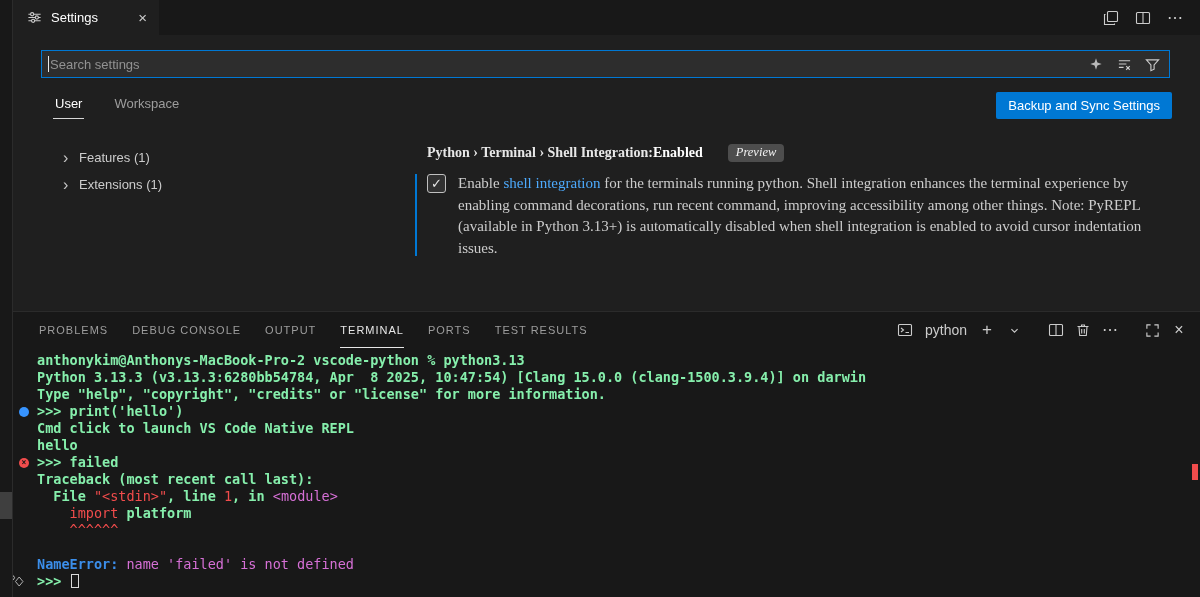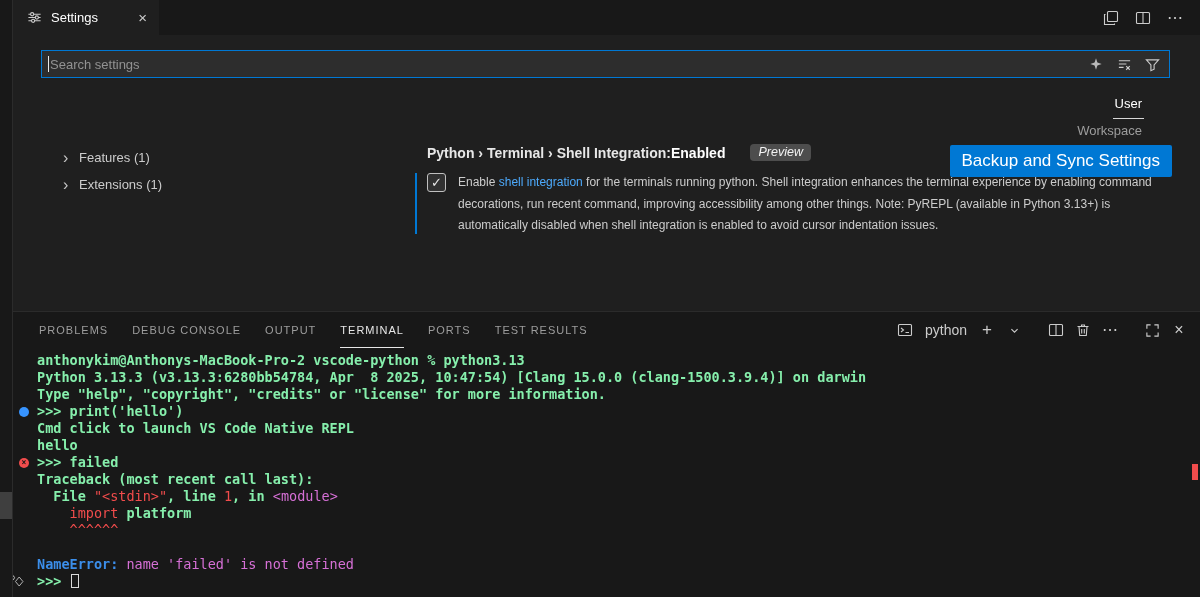--- a/index.html
+++ b/index.html
@@ -24,42 +24,42 @@
   
   .settings-editor { height:276px; background:#1f1f1f; flex:none; overflow:hidden; }
   .search-row { margin:15px 30px 0 28px; position:relative; }
   .search-box { width:100%; height:28px; background:#2d2d2d; border:1px solid #0078d4; display:flex; align-items:center; }
   .search-box input { flex:1; background:transparent; border:none; outline:none; color:#cccccc; font-size:13px;
                       font-family:"Liberation Sans",sans-serif; padding:0 8px; }
   .search-box input::placeholder { color:#929292; }
   .search-caret { position:absolute; left:7px; top:6px; width:1px; height:16px; background:#e8e8e8; }
   .search-icons { display:flex; align-items:center; gap:10px; padding-right:8px; }
 
-  .scope-row { display:flex; align-items:flex-end; margin:14px 28px 0 40px; height:32px;flex-direction:column; }
+  .scope-row { display:flex; align-items:flex-start; margin:14px 28px 0 40px; height:32px; }
   .scope-tab { font-size:13px; color:#9d9d9d; padding:4px 2px 7px; margin-right:28px; cursor:pointer; }
   .scope-tab.active { color:#ffffff; border-bottom:1px solid #d7d7d7; }
-  .backup-btn { margin-left:auto; background:#0078d4; color:#ffffff; font-size:17px; border:none;
+  .backup-btn { margin-left:auto; background:#0078d4; color:#ffffff; font-size:13px; border:none;
                 padding:6px 12px; border-radius:2px; cursor:pointer; font-family:"Liberation Sans",sans-serif; }
 
   .settings-body { display:flex; margin-top:20px; }
   .toc { width:352px; flex:none; padding-left:50px; }
   .toc-item { display:flex; align-items:center; height:27px; font-size:13px; color:#cccccc; cursor:pointer; }
   .toc-item .chev { width:16px; font-size:16px; color:#c5c5c5; line-height:14px; }
 
   .setting-detail { flex:1; padding-left:34px; padding-right:30px; }
-  .setting-item { position:relative; padding-left:28px; }
+  .setting-item { position:relative; padding-left:28px;font-family:Liberation Serif, serif; }
   .setting-title { font-size:14px; color:#e7e7e7; font-weight:600; display:flex; align-items:center; }
   .setting-title .sname { font-weight:700; color:#ffffff; }
   .badge { margin-left:25px; background:#4d4d4d; color:#f2f2f2; font-style:italic; font-size:12.5px;
            font-weight:400; padding:1px 8px 2px; border-radius:4px; }
   .setting-body-row { position:relative; display:flex; gap:12px; margin-top:11px; }
   .modified-bar { position:absolute; left:-12px; top:1px; bottom:3px; width:2px; background:#0078d4; }
   .checkbox { width:19px; height:19px; flex:none; background:#313131; border:1px solid #c0c0c0; border-radius:3px;
               display:flex; align-items:center; justify-content:center; font-size:13px; color:#e8e8e8; cursor:pointer; margin-top:1px; }
-  .setting-desc { width:710px; font-size:12px; line-height:21.5px; color:#cccccc; }
+  .setting-desc { width:710px; font-size:15px; line-height:21.5px; color:#cccccc; }
   .setting-desc a { color:#4daafc; text-decoration:none; cursor:pointer; }
 
   
   .panel { height:286px; background:#181818; border-top:1px solid #2b2b2b; display:flex; flex-direction:column; flex:none; }
   .panel-header { height:36px; display:flex; justify-content:space-between; align-items:center; padding:0 12px 0 26px; flex:none;text-align:center; }
   .ptabs { display:flex; gap:24px; height:100%; }
   .ptab { font-size:11px; letter-spacing:1px; color:#9d9d9d; display:flex; align-items:center;
           border-bottom:1px solid transparent; padding-top:1px; cursor:pointer; }
   .ptab.active { color:#e7e7e7; border-bottom-color:#e7e7e7; }
   .pactions { display:flex; align-items:center; gap:9px; }

